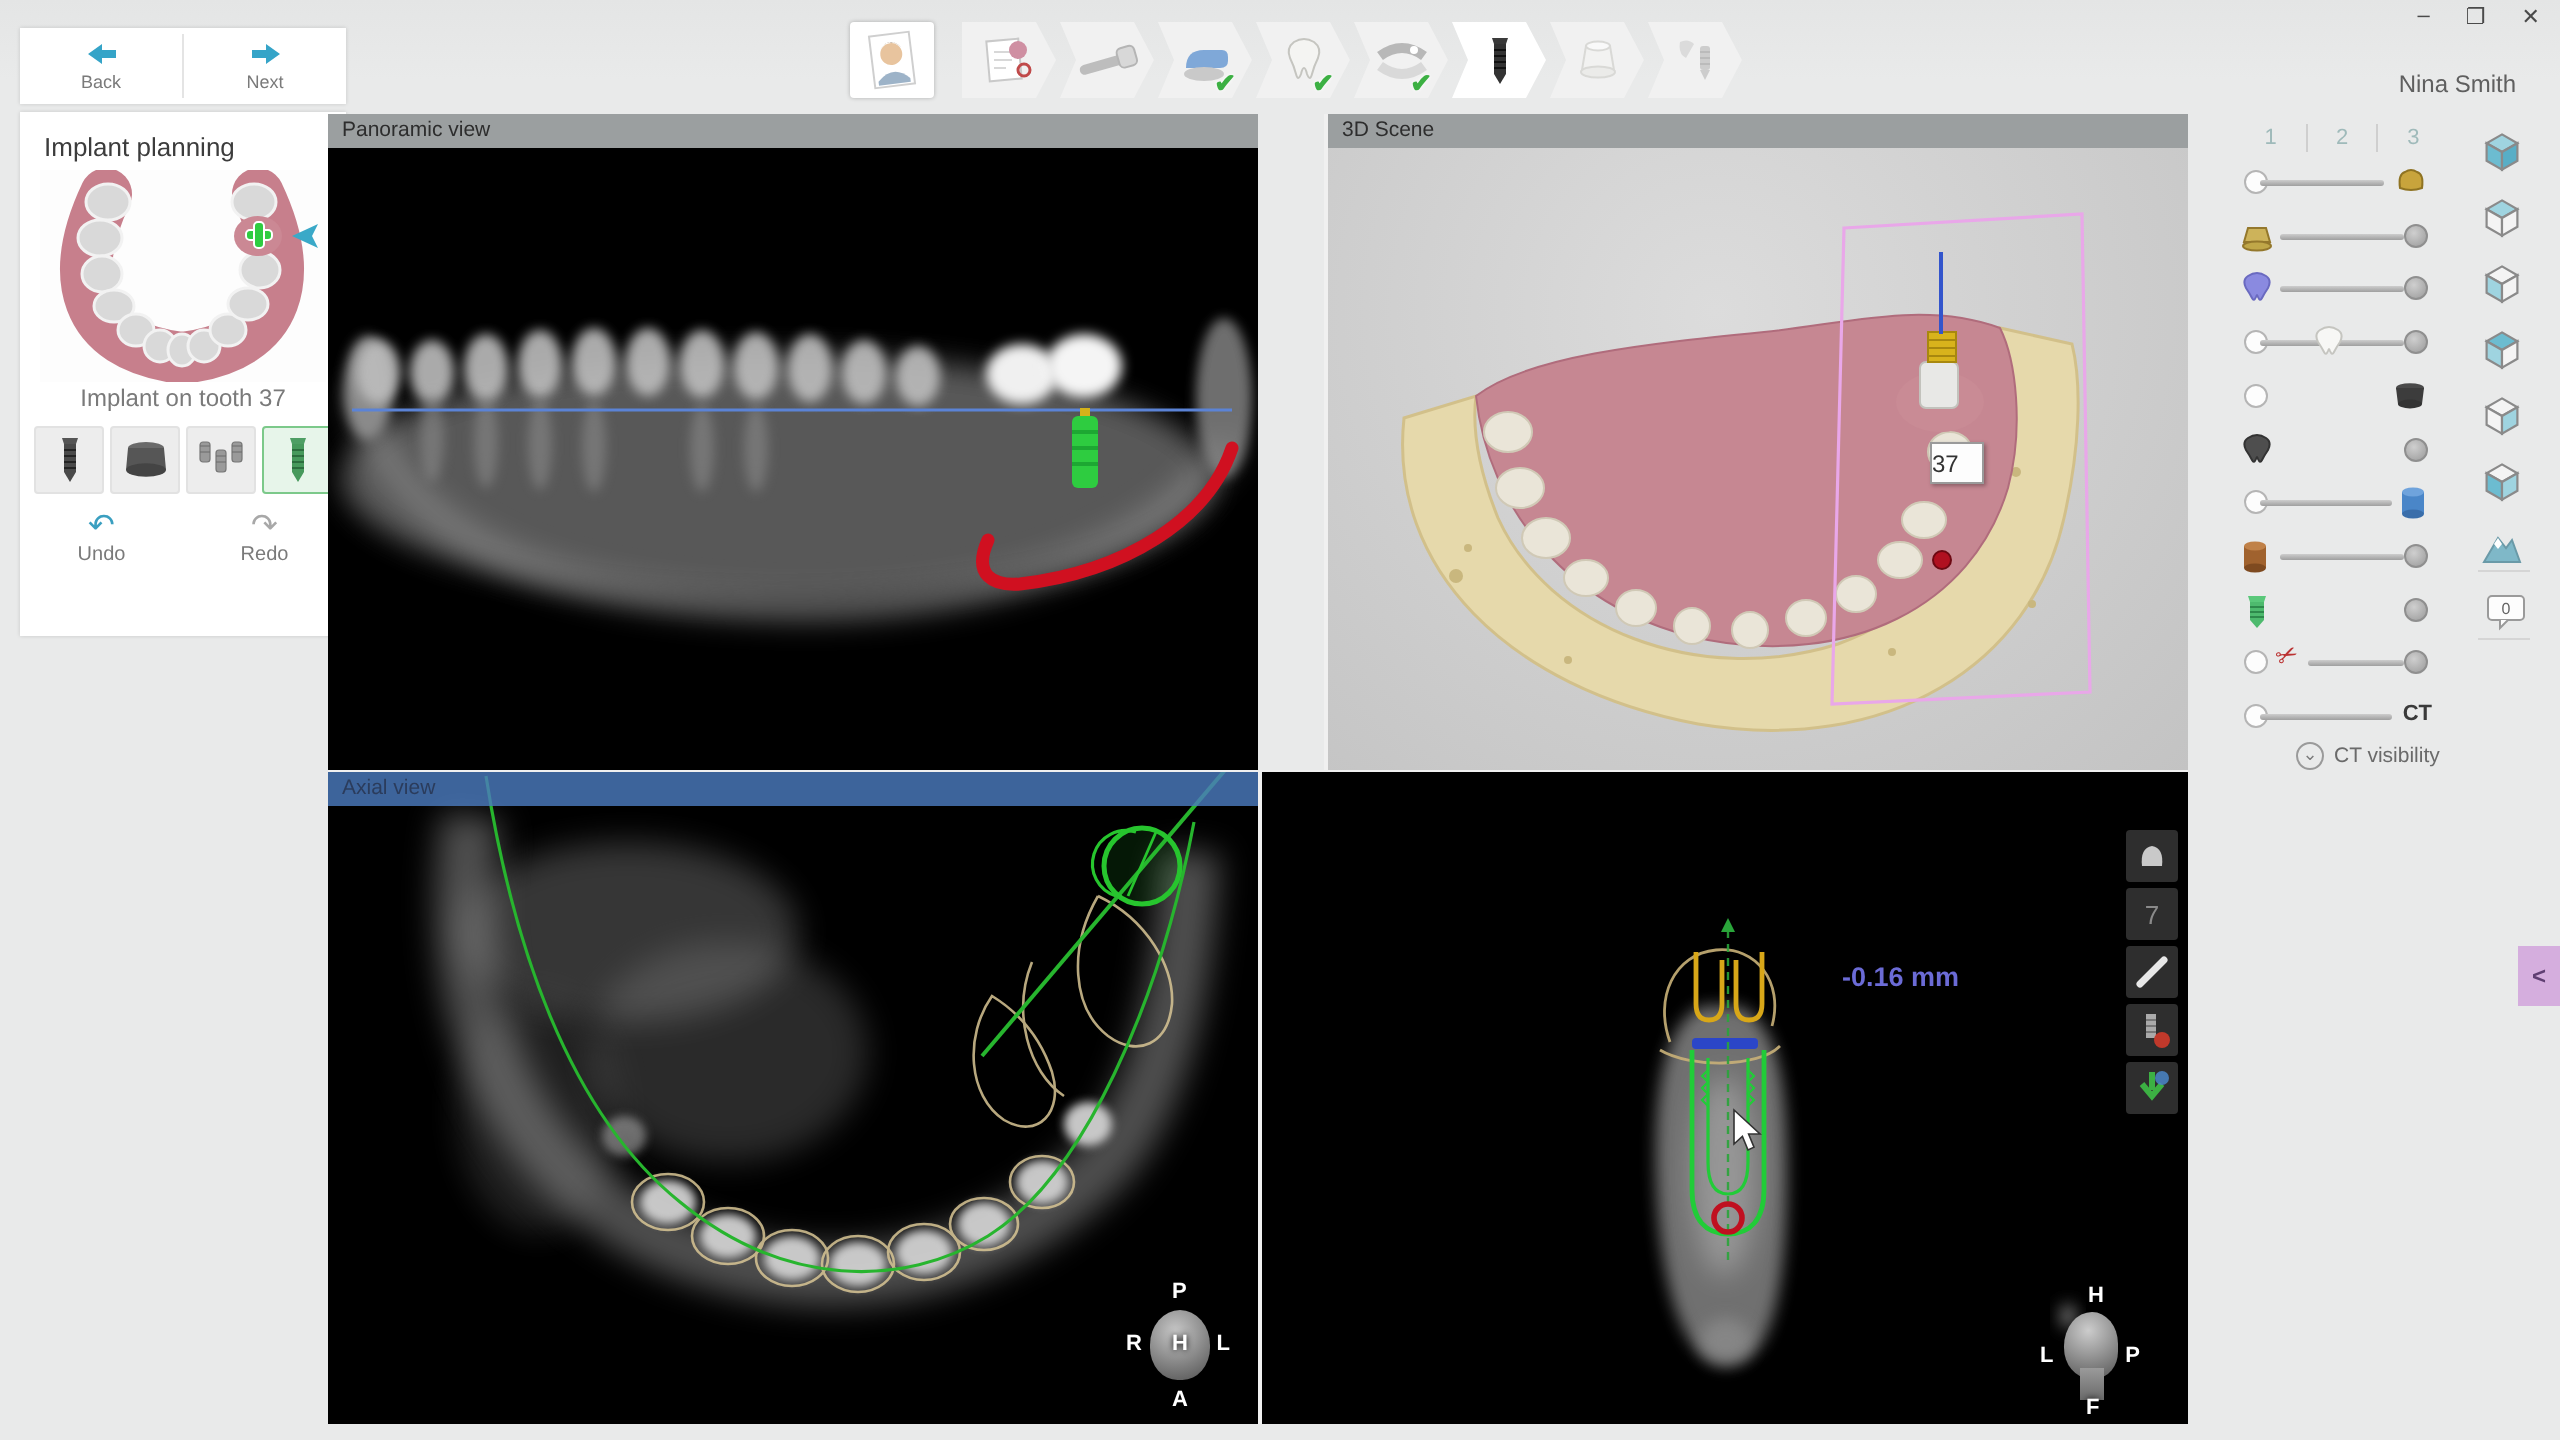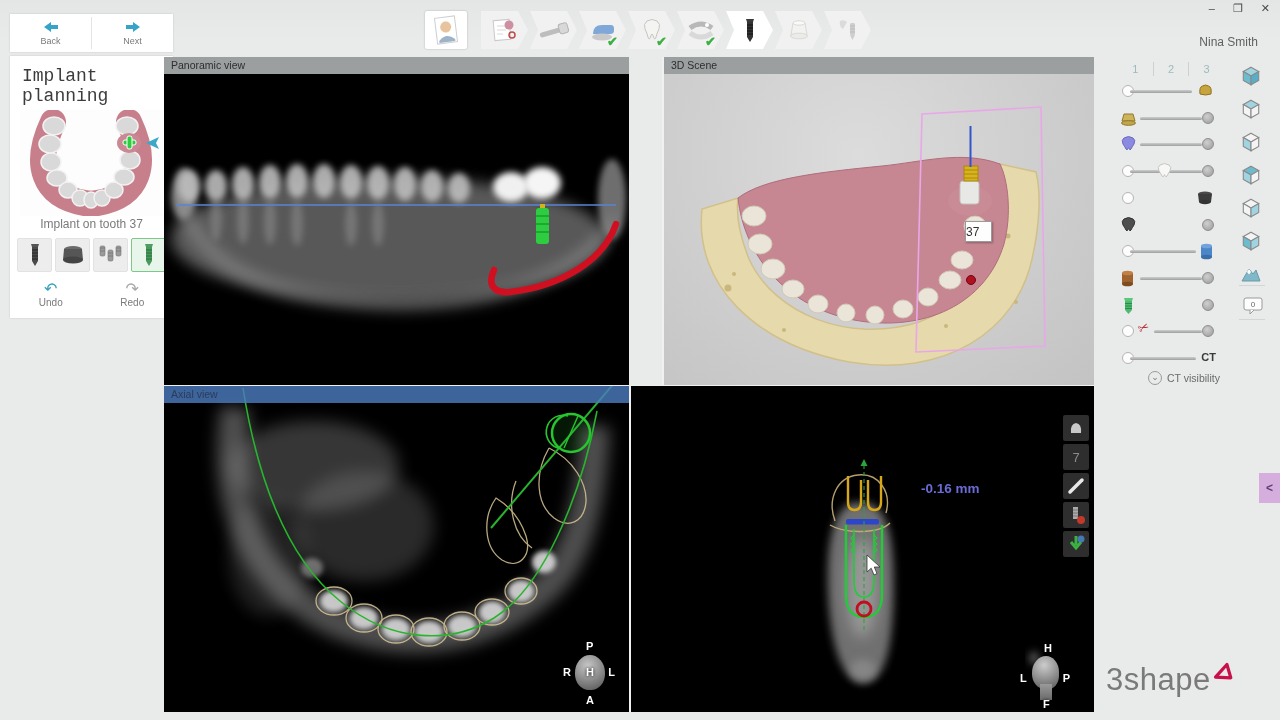--- a/index.html
+++ b/index.html
@@ -9,21 +9,21 @@
 
 .wctl { position:absolute; top:2px; right:10px; display:flex; gap:18px; color:#4a4a4a; font-size:11px; }
 .wctl span { cursor:default; }
 .uname { position:absolute; top:35px; right:22px; font-size:12px; color:#5f5f5f; }
 
 
 .bn-card { position:absolute; left:10px; top:14px; width:163px; height:38px; background:#fff; box-shadow:0 0 2px rgba(0,0,0,.15); display:flex; }
 .bn-btn { flex:1; display:flex; flex-direction:column; align-items:center; justify-content:center; gap:1px; font-size:9px; color:#7a7a7a; }
 .bn-sep { width:1px; background:#e4e4e4; margin:3px 0; }
 .lp-card { position:absolute; left:10px; top:56px; width:163px; height:262px; background:#fff; box-shadow:0 0 2px rgba(0,0,0,.15); }
-.lp-title { font-size:18px; color:#3c3c3c; padding:10px 0 4px 12px;font-family:Liberation Mono, monospace; }
+.lp-title { font-size:13px; color:#3c3c3c; padding:10px 0 4px 12px; }
 .lp-img { display:block; margin:0 auto; }
 .lp-cap { text-align:center; font-size:12px; color:#7a7a7a; margin-top:1px; }
 .lp-btns { display:flex; justify-content:center; gap:3px; margin-top:7px; }
 .lp-btn { width:35px; height:34px; background:#ededed; border:1px solid #e2e2e2; border-radius:2px; display:flex; align-items:center; justify-content:center; }
 .lp-btn.sel { background:#e7f5ea; border-color:#7cc98a; }
 .ur-row { display:flex; margin-top:9px; }
 .ur-btn { flex:1; text-align:center; font-size:10px; color:#7a7a7a; }
 .ur-btn .g { display:block; font-size:16px; line-height:16px; }
 .ur-btn .g.undo { color:#3a9fc0; }
 .ur-btn .g.redo { color:#a8a8a8; }
@@ -640,20 +640,14 @@
     <div class="rp-div" style="top:262px;"></div>
 
     <div class="ctvis">
       <span class="circ">⌄</span>
       <span>CT visibility</span>
     </div>
   </div>
 
   <div class="ptab"><span>&lt;</span></div>
 
-  <div class="logo">
-    <span class="lt">3shape</span>
-    <svg width="28" height="26">
-        <path d="M6,19 L14,4 L21,16 Z" fill="none" stroke="#c8104b" stroke-width="3.2" stroke-linejoin="round" transform="rotate(14 13 12)"></path>
-      </svg>
-  </div>
 
 </div>
 
 </body></html>

